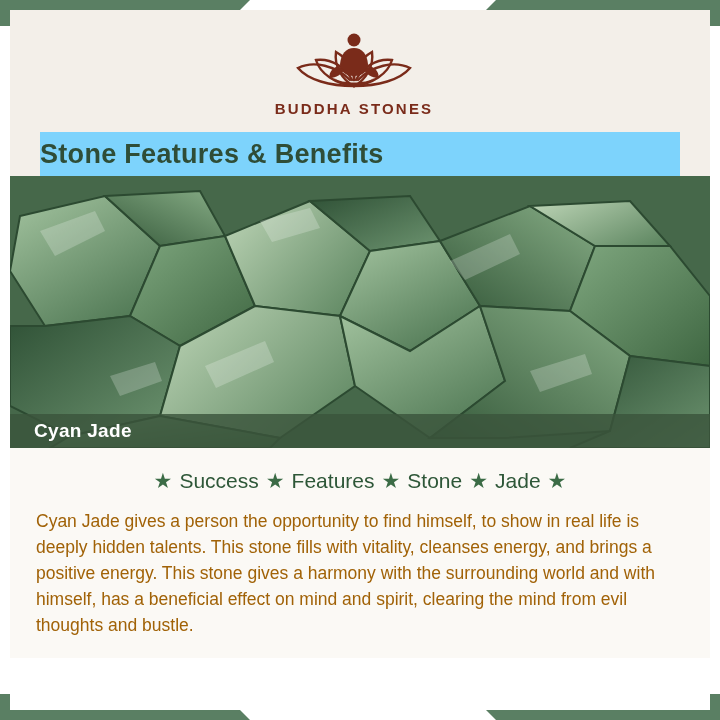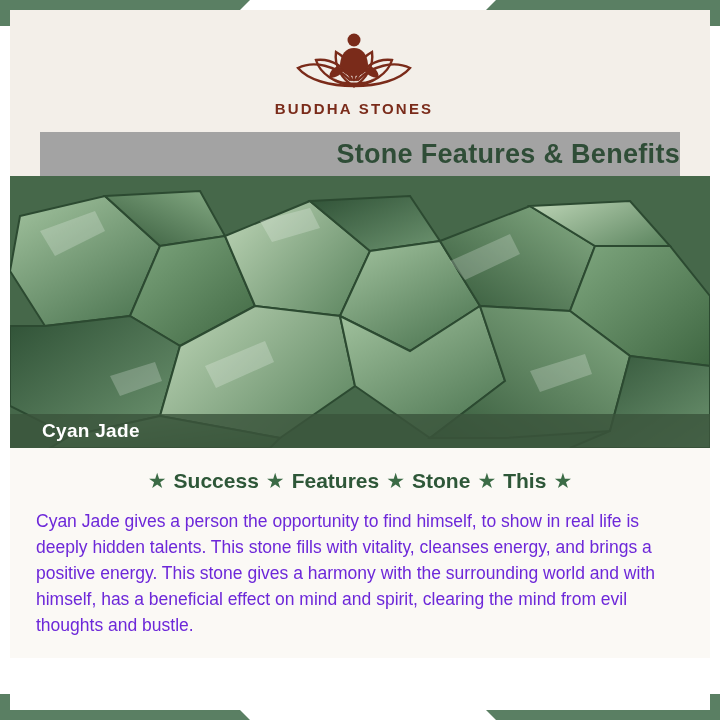--- a/index.html
+++ b/index.html
@@ -101,24 +101,24 @@
     font-weight: bold;
     font-family: "Liberation Sans", sans-serif;
   }
 
   .title-band {
     position: absolute;
     left: 30px;
     right: 30px;
     bottom: 0;
     height: 44px;
-    background: #a3a3a3;
+    background: #7dd3fc;
     display: flex;
     align-items: center;
-    justify-content: flex-end;
+    justify-content: flex-start;
   }
 
   .title-band h1 {
     margin: 0;
     font-size: 27px;
     font-weight: bold;
     color: #2f4d37;
     font-family: "Liberation Sans", sans-serif;
     letter-spacing: 0.3px;
   }
@@ -145,21 +145,21 @@
     height: 34px;
     background: rgba(58, 84, 60, 0.82);
     display: flex;
     align-items: center;
   }
 
   .caption-bar span {
     color: #ffffff;
     font-size: 19px;
     font-weight: bold;
-    padding-left: 32px;
+    padding-left: 24px;
     font-family: "Liberation Sans", sans-serif;
     letter-spacing: 0.3px;
   }
 
   
   .benefits {
     padding: 22px 0 4px 0;
     display: flex;
     align-items: center;
     justify-content: center;
@@ -170,36 +170,36 @@
   .benefit-star {
     color: #3b6b45;
     font-size: 21px;
     line-height: 1;
     margin: 0 7px;
   }
 
   .benefit-label {
     color: #2e5738;
     font-size: 21px;
-    font-weight: bold;
+    font-weight: normal;
     line-height: 1;
     font-family: "Liberation Sans", sans-serif;
   }
 
   
   .body-copy {
     background: #fbf9f5;
     padding: 14px 26px 20px 26px;
   }
 
   .body-copy p {
     margin: 0;
     font-size: 17.5px;
     line-height: 1.48;
-    color: #6d28d9;
+    color: #a16207;
     font-family: "Liberation Sans", sans-serif;
   }
 
   .filler {
     background: #ffffff;
     height: 64px;
   }
 </style>
 </head>
 <body>
@@ -300,21 +300,21 @@
     </div>
 
     <div class="benefits">
       <span class="benefit-star">★</span>
       <span class="benefit-label">Success</span>
       <span class="benefit-star">★</span>
       <span class="benefit-label">Features</span>
       <span class="benefit-star">★</span>
       <span class="benefit-label">Stone</span>
       <span class="benefit-star">★</span>
-      <span class="benefit-label">This</span>
+      <span class="benefit-label">Jade</span>
       <span class="benefit-star">★</span>
     </div>
 
     <div class="body-copy">
       <p>Cyan Jade gives a person the opportunity to find himself, to show in real life is deeply hidden talents. This stone fills with vitality, cleanses energy, and brings a positive energy. This stone gives a harmony with the surrounding world and with himself, has a beneficial effect on mind and spirit, clearing the mind from evil thoughts and bustle.</p>
     </div>
 
     <div class="filler"></div>
   </div>
 </div>

